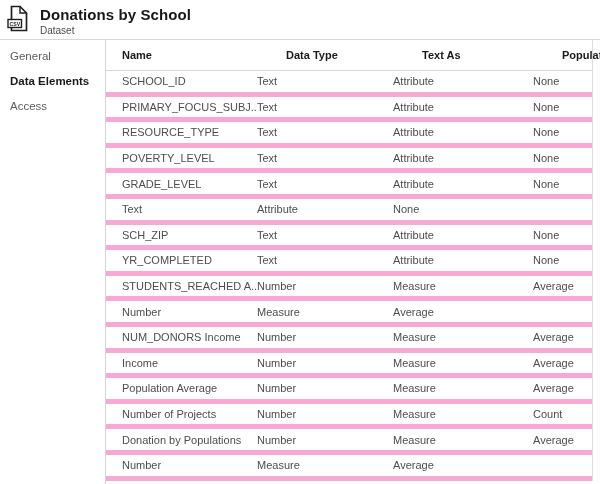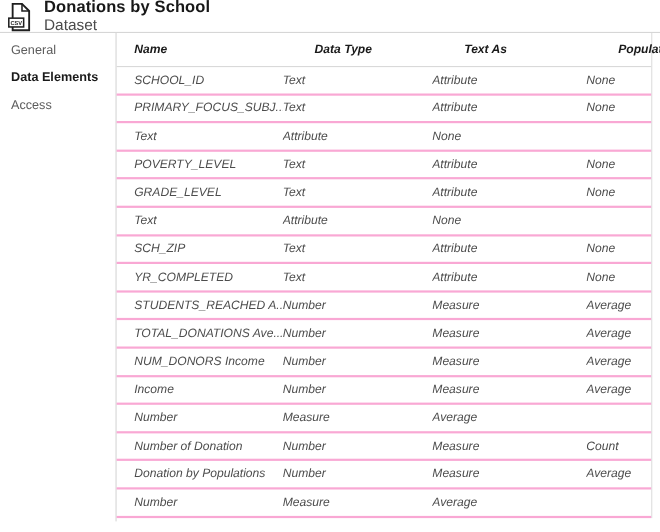--- a/index.html
+++ b/index.html
@@ -7,37 +7,37 @@
   body {
     width: 600px; height: 484px;
     font-family: "Liberation Sans", "DejaVu Sans", sans-serif;
     color: #1a1a1a;
     overflow: hidden;
   }
   .page { width: 600px; height: 484px; background: #fff; }
 
   
   .page-header {
-    height: 30px;
+    height: 40px;
     border-bottom: 1px solid #d6d6d6;
     display: flex;
-    align-items: flex-end;
+    align-items: flex-start;
     padding: 5px 0 0 7px;
   }
   .file-icon { width: 22px; height: 27px; margin-right: 11px; flex: 0 0 auto; }
   .title-block { padding-top: 1px; }
   .page-title {
     font-size: 15px;
     line-height: 17px;
     font-weight: bold;
     color: #181818;
     letter-spacing: .1px;
   }
   .page-subtitle {
-    font-size: 14px;
+    font-size: 10px;
     line-height: 13px;
     margin-top: 1px;
     color: #4a4a4a;
   }
 
   
   .content { display: flex; height: 444px; }
 
   .sidebar {
     width: 106px;
@@ -62,36 +62,35 @@
 
   .table-area { flex: 1 1 auto; }
   .table-wrap {
     width: 487px;
     border-right: 1px solid #dedede;
   }
   .thead, .trow {
     display: grid;
     grid-template-columns: 151px 136px 140px 1fr;
     align-items: center;
-    font-style: italic;
   }
   .thead {
     height: 31px;
     border-bottom: 1px solid #d9d9d9;
   }
   .thead .th {
     font-size: 11px;
     font-weight: bold;
     color: #1a1a1a;
     white-space: nowrap;
     padding-left: 29px;
   }
   .trow {
     height: 25.6px;
-    border-bottom: 2px solid #f9a8d4;
+    border-bottom: 5px solid #f9a8d4;
   }
   .trow .td {
     font-size: 11px;
     color: #4d4d4d;
     white-space: nowrap;
     overflow: hidden;
   }
   .th:first-child, .td:first-child { padding-left: 16px; }
 </style>
 </head>
@@ -137,20 +136,21 @@
               <div class="td">Attribute</div>
               <div class="td">None</div>
             </div>
             <div class="trow">
               <div class="td">PRIMARY_FOCUS_SUBJ...</div>
               <div class="td">Text</div>
               <div class="td">Attribute</div>
               <div class="td">None</div>
             </div>
             <div class="trow">
+              <div class="td">RESOURCE_TYPE</div>
               <div class="td">Text</div>
               <div class="td">Attribute</div>
               <div class="td">None</div>
             </div>
             <div class="trow">
               <div class="td">POVERTY_LEVEL</div>
               <div class="td">Text</div>
               <div class="td">Attribute</div>
               <div class="td">None</div>
             </div>
@@ -177,44 +177,44 @@
               <div class="td">Attribute</div>
               <div class="td">None</div>
             </div>
             <div class="trow">
               <div class="td">STUDENTS_REACHED A...</div>
               <div class="td">Number</div>
               <div class="td">Measure</div>
               <div class="td">Average</div>
             </div>
             <div class="trow">
-              <div class="td">TOTAL_DONATIONS Ave...</div>
               <div class="td">Number</div>
               <div class="td">Measure</div>
               <div class="td">Average</div>
             </div>
             <div class="trow">
               <div class="td">NUM_DONORS Income</div>
               <div class="td">Number</div>
               <div class="td">Measure</div>
               <div class="td">Average</div>
             </div>
             <div class="trow">
               <div class="td">Income</div>
               <div class="td">Number</div>
               <div class="td">Measure</div>
               <div class="td">Average</div>
             </div>
             <div class="trow">
-              <div class="td">Number</div>
-              <div class="td">Measure</div>
-              <div class="td">Average</div>
-            </div>
-            <div class="trow">
-              <div class="td">Number of Donation</div>
+              <div class="td">Population Average</div>
+              <div class="td">Number</div>
+              <div class="td">Measure</div>
+              <div class="td">Average</div>
+            </div>
+            <div class="trow">
+              <div class="td">Number of Projects</div>
               <div class="td">Number</div>
               <div class="td">Measure</div>
               <div class="td">Count</div>
             </div>
             <div class="trow">
               <div class="td">Donation by Populations</div>
               <div class="td">Number</div>
               <div class="td">Measure</div>
               <div class="td">Average</div>
             </div>

